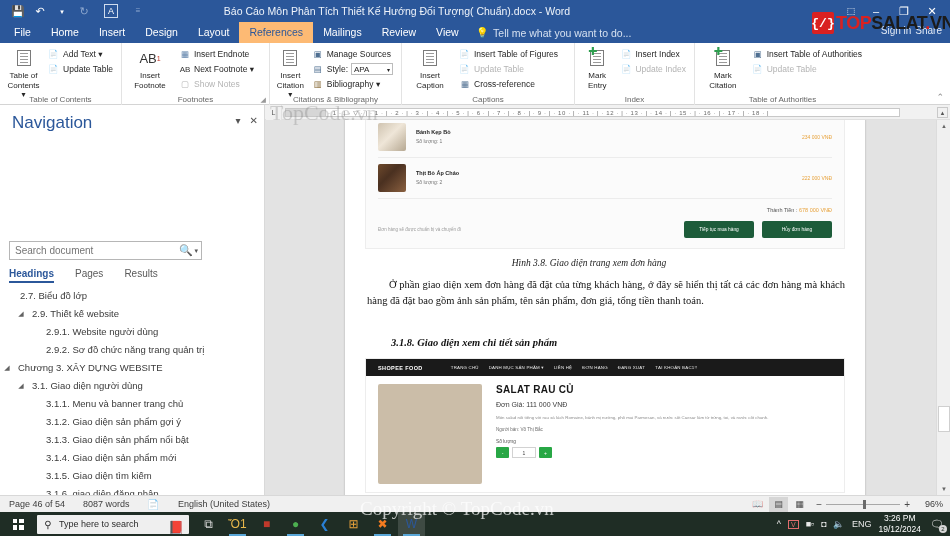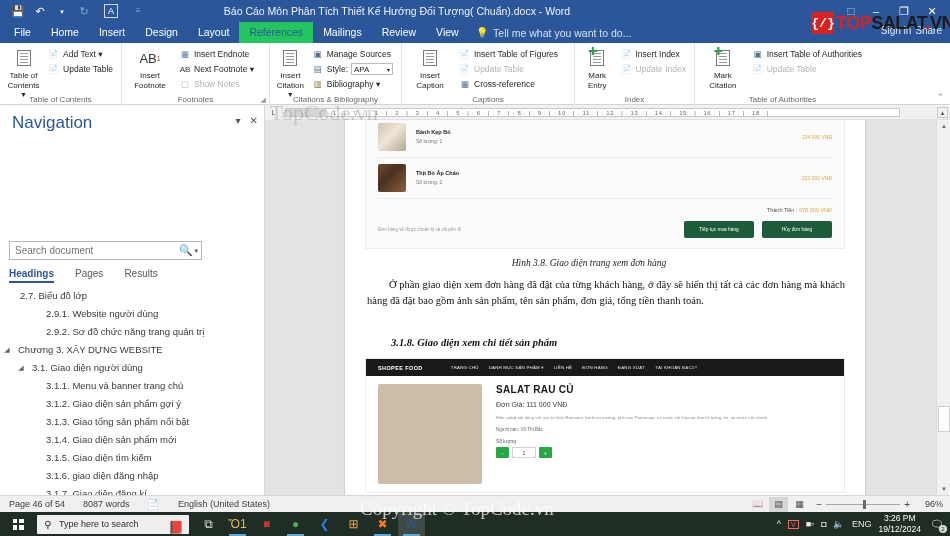--- a/index.html
+++ b/index.html
@@ -36,21 +36,21 @@
   
   .tabstrip {
     position: absolute; left: 0; top: 22px; width: 950px; height: 21px;
     background: #2b579a;
   }
   .tabs { display: flex; align-items: flex-end; height: 21px; padding-left: 4px; }
   .tab {
     font-size: 10.5px; color: #ffffff; padding: 0 10px; height: 21px; line-height: 21px;
     white-space: nowrap;
   }
-  .tab.active { background: #22c55e; color: #2b579a; }
+  .tab.active { background: #fdba74; color: #2b579a; }
   .tellme {
     display: flex; align-items: center; gap: 4px; color: #d5e0f0; font-size: 10.5px;
     padding-left: 8px; height: 21px;
   }
   .bulb { font-size: 10px; color: #f2d55c; }
   .signin {
     position: absolute; right: 8px; top: 3px; font-size: 10px; color: #e0e8f4;
     display: flex; gap: 4px; align-items: center;
   }
 
@@ -558,27 +558,28 @@
     </div>
 
     <div class="nav-tabs">
       <div class="nav-tab active">Headings</div>
       <div class="nav-tab">Pages</div>
       <div class="nav-tab">Results</div>
     </div>
 
     <div class="nav-list" id="nav-list">
         <div class="nav-item"><span class="tw" style="left: 14px;"></span><span class="lbl" style="margin-left: 16px;">2.7. Biểu đồ lớp</span></div>
+        <div class="nav-item"><span class="tw" style="left: 14px;">◢</span><span class="lbl" style="margin-left: 28px;">2.9. Thiết kế website</span></div>
         <div class="nav-item"><span class="tw" style="left: 28px;"></span><span class="lbl" style="margin-left: 42px;">2.9.1. Website người dùng</span></div>
         <div class="nav-item"><span class="tw" style="left: 28px;"></span><span class="lbl" style="margin-left: 42px;">2.9.2. Sơ đồ chức năng trang quản trị</span></div>
         <div class="nav-item"><span class="tw" style="left: 0px;">◢</span><span class="lbl" style="margin-left: 14px;">Chương 3. XÂY DỰNG WEBSITE</span></div>
         <div class="nav-item"><span class="tw" style="left: 14px;">◢</span><span class="lbl" style="margin-left: 28px;">3.1. Giao diện người dùng</span></div>
         <div class="nav-item"><span class="tw" style="left: 28px;"></span><span class="lbl" style="margin-left: 42px;">3.1.1. Menu và banner trang chủ</span></div>
         <div class="nav-item"><span class="tw" style="left: 28px;"></span><span class="lbl" style="margin-left: 42px;">3.1.2. Giao diện sản phẩm gợi ý</span></div>
-        <div class="nav-item"><span class="tw" style="left: 28px;"></span><span class="lbl" style="margin-left: 42px;">3.1.3. Giao tổng sản phẩm nổi bật</span></div>
+        <div class="nav-item"><span class="tw" style="left: 28px;"></span><span class="lbl" style="margin-left: 42px;">3.1.3. Giao diện sản phẩm nổi bật</span></div>
         <div class="nav-item"><span class="tw" style="left: 28px;"></span><span class="lbl" style="margin-left: 42px;">3.1.4. Giao diện sản phẩm mới</span></div>
         <div class="nav-item"><span class="tw" style="left: 28px;"></span><span class="lbl" style="margin-left: 42px;">3.1.5. Giao diện tìm kiếm</span></div>
         <div class="nav-item"><span class="tw" style="left: 28px;"></span><span class="lbl" style="margin-left: 42px;">3.1.6. giao diện đăng nhập</span></div>
         <div class="nav-item"><span class="tw" style="left: 28px;"></span><span class="lbl" style="margin-left: 42px;">3.1.7. Giao diện đăng kí</span></div>
       </div>
   </div>
 
   <div class="ruler-h">
     <div class="ruler-left-gray"></div>
     <div class="ruler-track">· 1 · | · ▽ · | · 1 · | · 2 · | · 3 · | · 4 · | · 5 · | · 6 · | · 7 · | · 8 · | · 9 · | · 10 · | · 11 · | · 12 · | · 13 · | · 14 · | · 15 · | · 16 · | · 17 · | · 18 · |</div>

